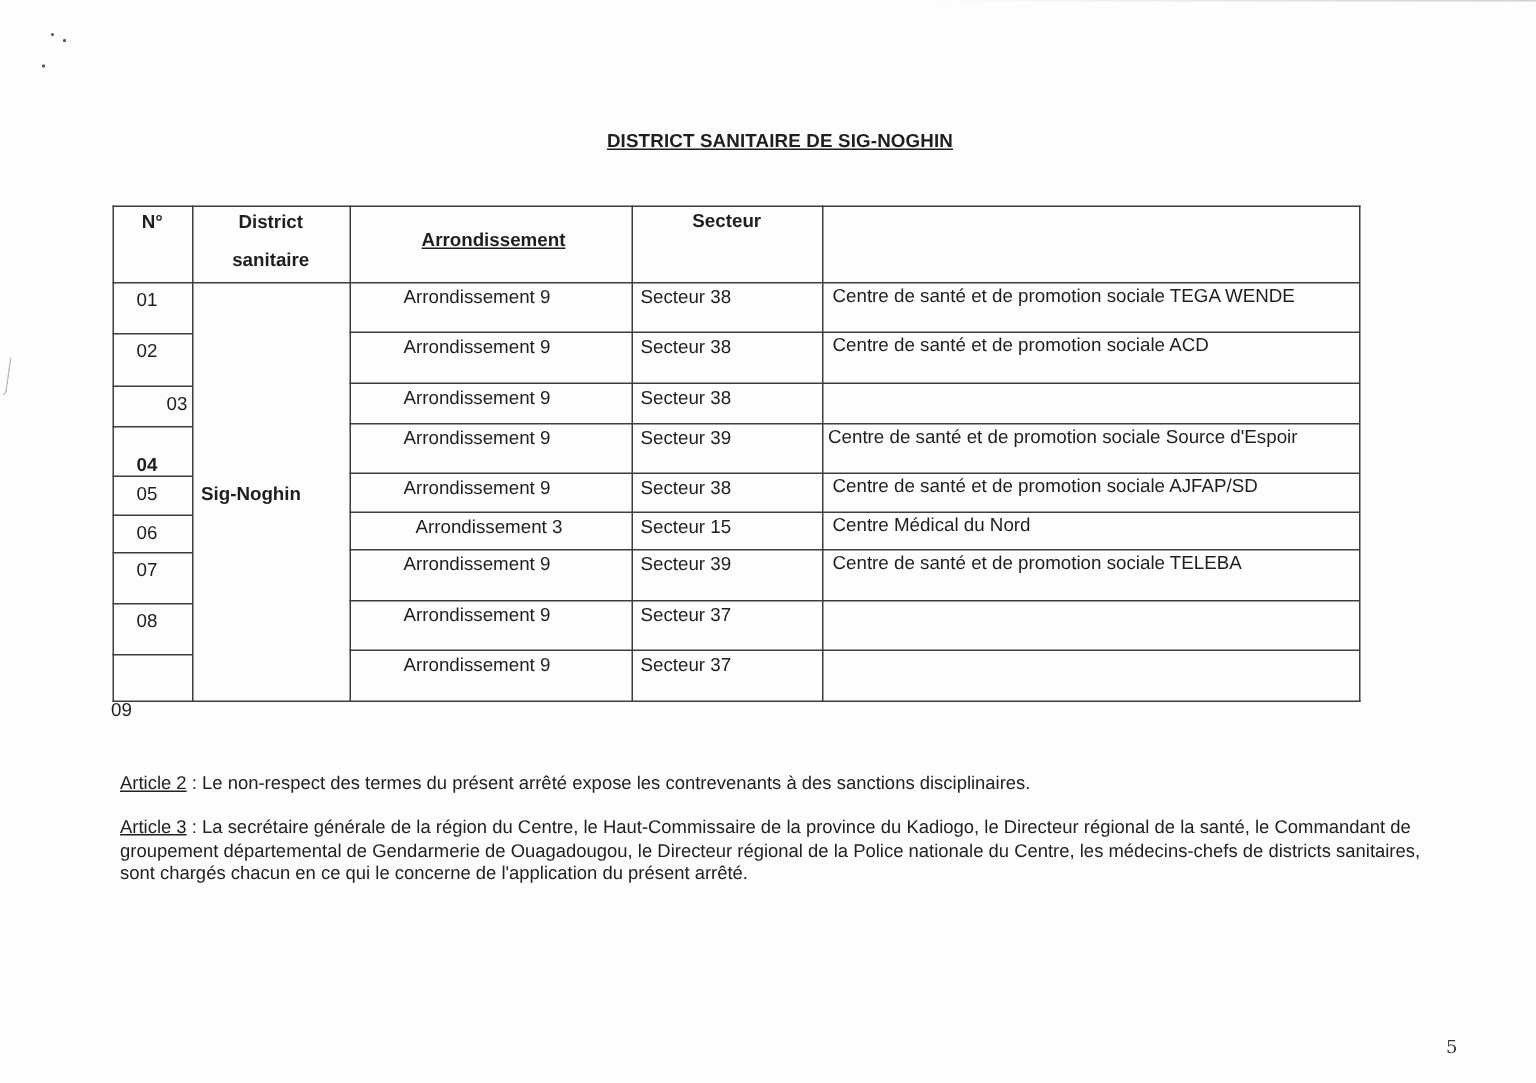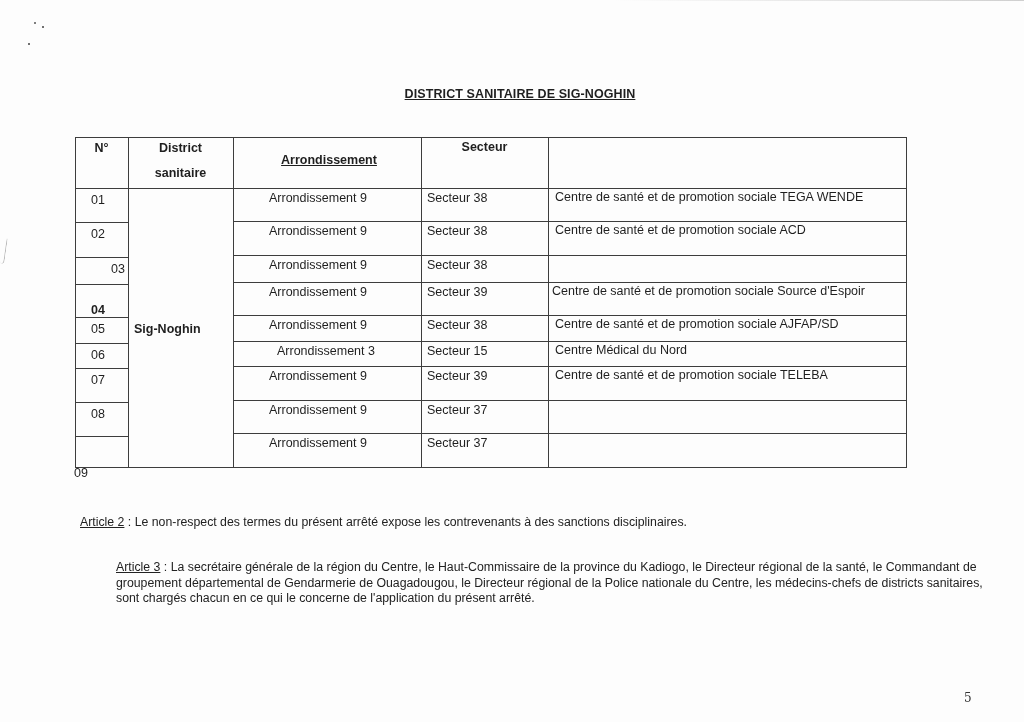--- a/index.html
+++ b/index.html
@@ -169,17 +169,17 @@
     <div class="cell " style="left: 427px; top: 403px;">Secteur 37</div>
     <div class="cell " style="left: 74px; top: 441px; margin-top: 25px;">09</div>
     <div class="cell " style="left: 269px; top: 436px;">Arrondissement 9</div>
     <div class="cell " style="left: 427px; top: 436px;">Secteur 37</div>
   </div>
 
 <div class="article" style="top:515px;">
   <span class="lbl">Article 2</span><span> : Le non-respect des termes du présent arrêté expose les contrevenants à des sanctions disciplinaires.</span>
 </div>
 
-<div class="article" style="top:560px;width:880px;margin-left:36px;">
+<div class="article" style="top:544px;width:880px;">
   <span class="lbl">Article 3</span><span> : La secrétaire générale de la région du Centre, le Haut-Commissaire de la province du Kadiogo, le Directeur régional de la santé, le Commandant de groupement départemental de Gendarmerie de Ouagadougou, le Directeur régional de la Police nationale du Centre, les médecins-chefs de districts sanitaires, sont chargés chacun en ce qui le concerne de l'application du présent arrêté.</span>
 </div>
 
 <div class="page-num">5</div>
 
 </body></html>

